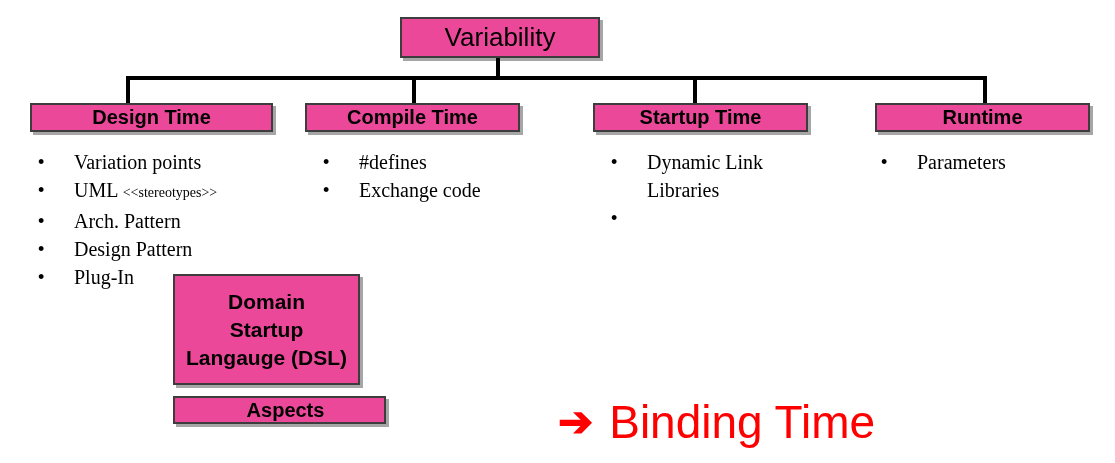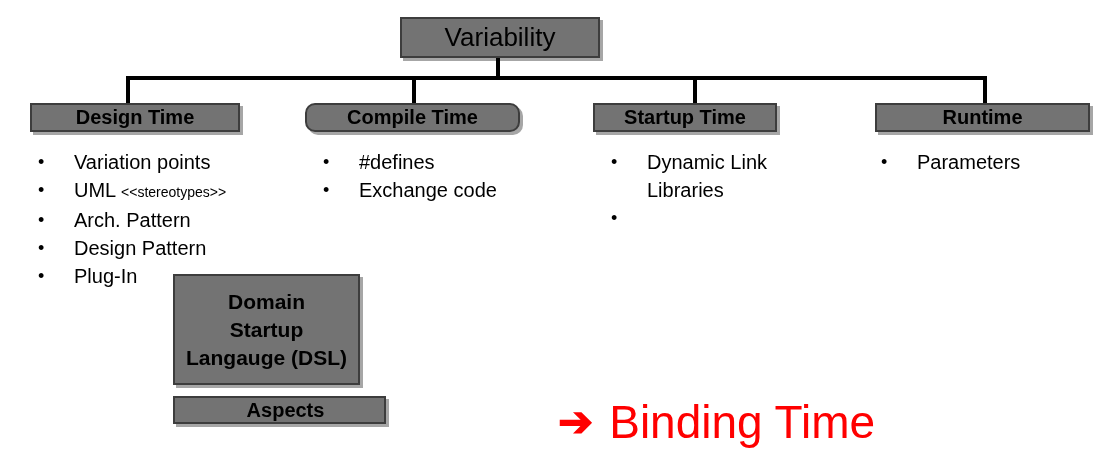--- a/index.html
+++ b/index.html
@@ -7,51 +7,51 @@
     position: relative;
     width: 1115px;
     height: 463px;
     background: #ffffff;
     font-family: "Liberation Sans", sans-serif;
     color: #000000;
     overflow: hidden;
   }
   .gbox {
     position: absolute;
-    background: #737373;
+    background: #ec4899;
     border: 2px solid #3d3d3d;
     box-shadow: 3px 3px 0 #a6a6a6;
     box-sizing: border-box;
     display: flex;
     align-items: center;
     justify-content: center;
     text-align: center;
   }
   .root-box { left: 400px; top: 17px; width: 200px; height: 41px; font-size: 26px; }
   .head-box { top: 103px; height: 29px; font-size: 20px; font-weight: bold; }
-  .box-design  { left: 30px;  width: 210px; }
-  .box-compile { left: 305px; width: 215px; border-radius: 10px; }
-  .box-startup { left: 593px; width: 184px; }
+  .box-design  { left: 30px;  width: 243px; }
+  .box-compile { left: 305px; width: 215px; }
+  .box-startup { left: 593px; width: 215px; }
   .box-runtime { left: 875px; width: 215px; }
   .line { position: absolute; background: #000000; }
   .v-root  { left: 496px; top: 58px;  width: 4px;   height: 20px; }
   .h-main  { left: 126px; top: 76px;  width: 861px; height: 4px;  }
   .v-stub  { top: 80px; width: 4px; height: 23px; }
   .stub-design  { left: 126px; }
   .stub-compile { left: 412px; }
   .stub-startup { left: 693px; }
   .stub-runtime { left: 983px; }
   .blist { position: absolute; top: 148px; font-size: 20px; line-height: 28px; }
   .list-design  { left: 38px;  width: 250px; }
   .list-compile { left: 323px; width: 230px; }
   .list-startup { left: 611px; width: 215px; }
   .list-runtime { left: 881px; width: 215px; }
   .li { display: flex; align-items: flex-start; }
   .bullet { flex: 0 0 36px; font-size: 18px; line-height: 28px; }
-  .li-text { flex: 1 1 auto; }
+  .li-text { flex: 1 1 auto; font-family: Liberation Serif, serif; }
   .list-startup .li-text { max-width: 172px; }
   .small-ann { font-size: 14px; }
   .dsl-box {
     left: 173px; top: 274px; width: 187px; height: 111px;
     font-size: 21px; font-weight: bold; line-height: 28px;
   }
   .aspects-box {
     left: 173px; top: 396px; width: 213px; height: 28px;
     font-size: 20px; font-weight: bold; padding-left: 12px;
   }

